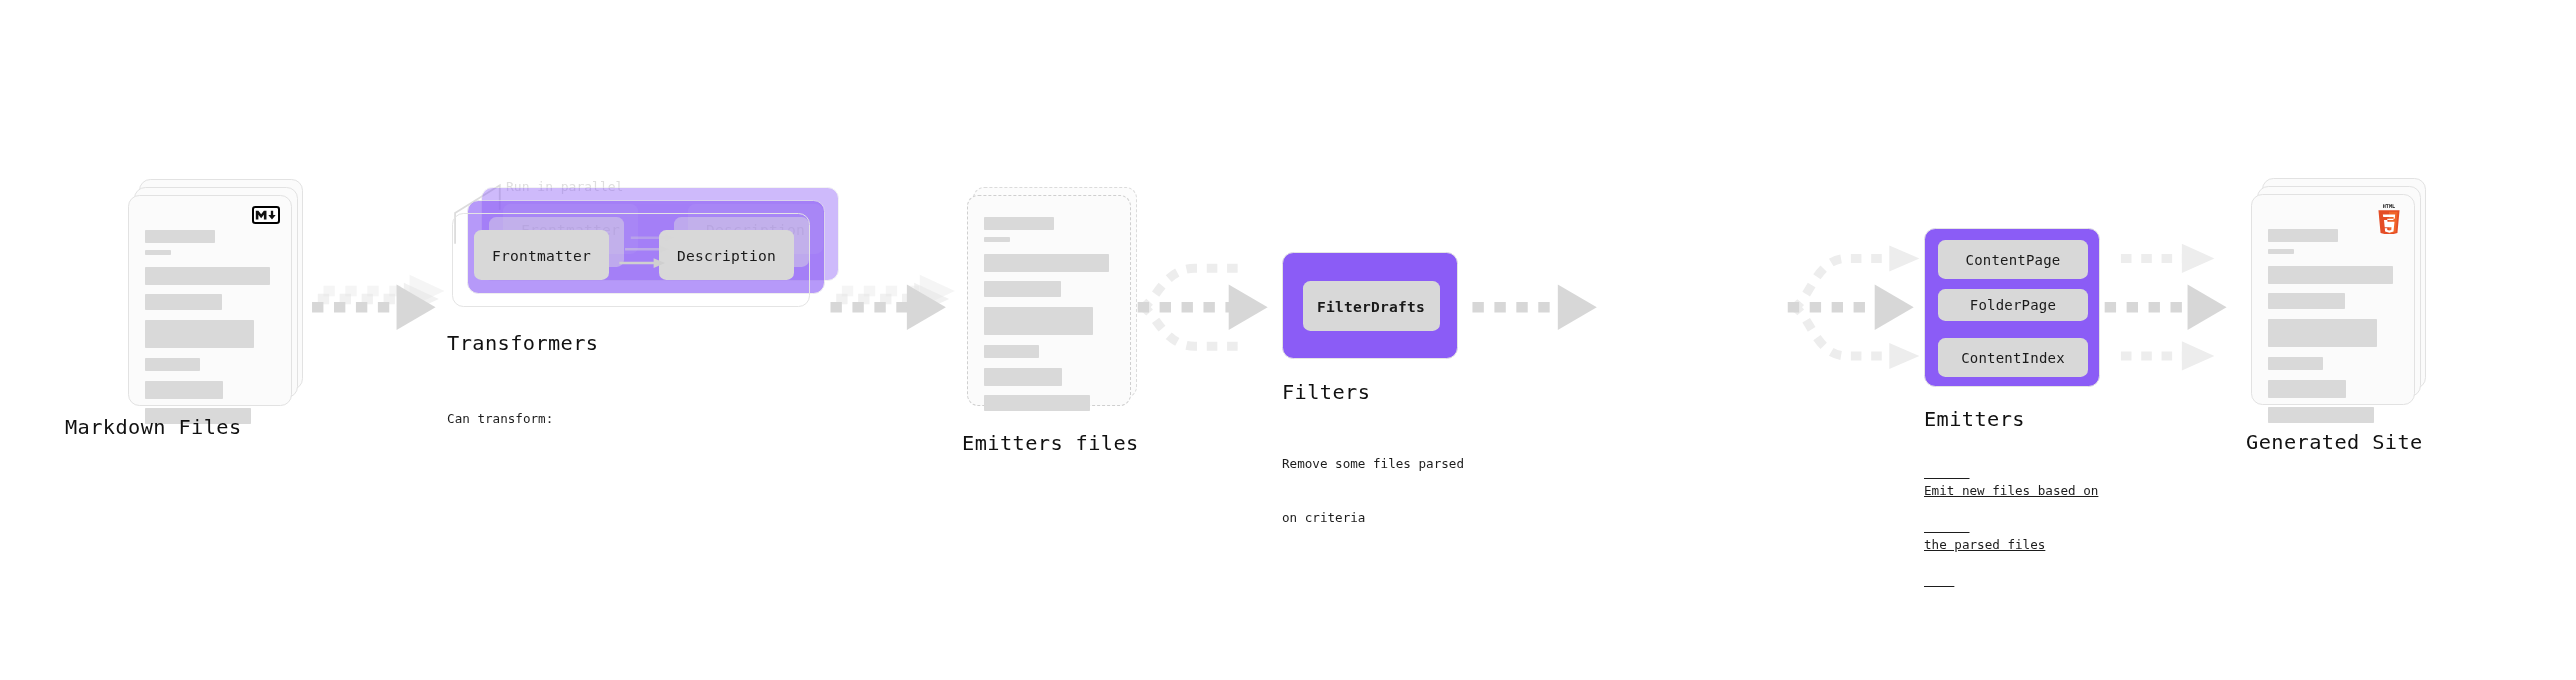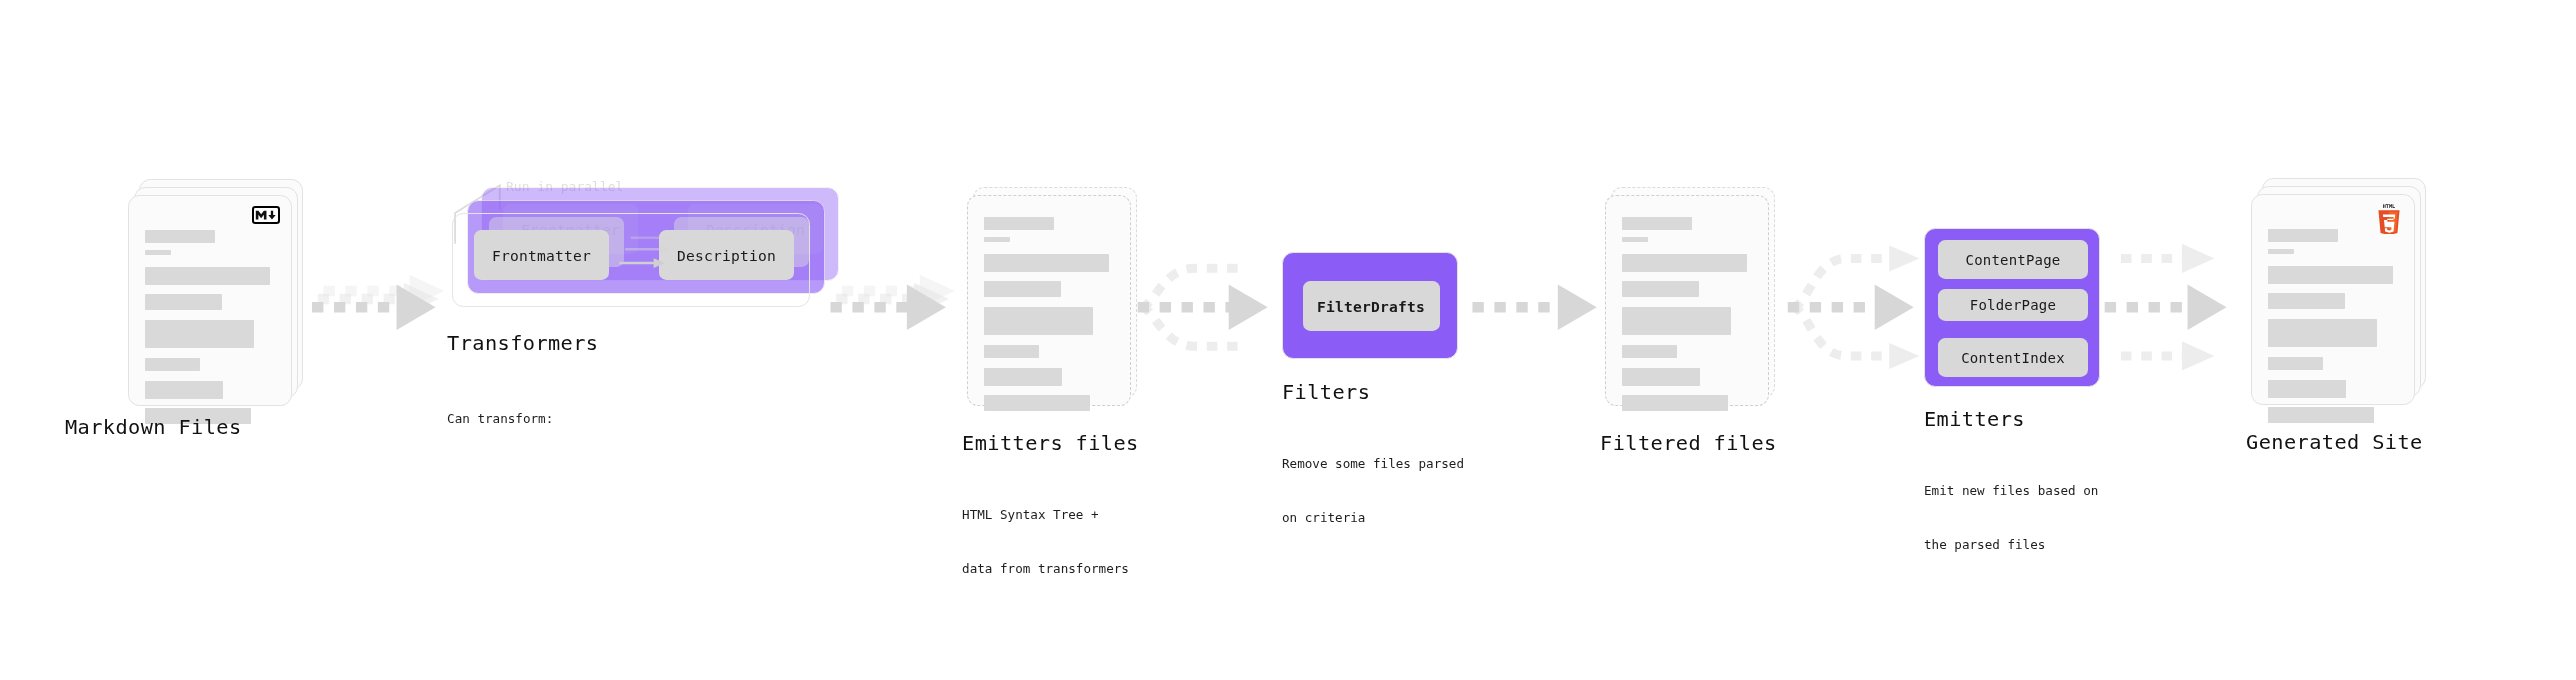--- a/index.html
+++ b/index.html
@@ -335,69 +335,44 @@
           <div class="bar" style="width:59%; height:15.4px; margin-bottom:9.8px;"></div>
           <div class="bar" style="width:84%; height:28.4px; margin-bottom:9.8px;"></div>
           <div class="bar" style="width:42%; height:13px; margin-bottom:9.8px;"></div>
           <div class="bar" style="width:60%; height:18px; margin-bottom:9.8px;"></div>
           <div class="bar" style="width:82%; height:15.4px;"></div>
         </div>
       </div>
     </div>
 
     <div class="title" style="left:-4.9px; top:236px;">Emitters files</div>
-    <div class="sub" style="left:-4.9px; top:275px;">
-      <div>HTML Syntax Tree +</div>
-      <div>data from transformers</div>
-    </div>
   </div>
 
   <div class="node" style="left:1282px; top:252px;">
     <div class="proc-frame" style="left:0; top:0; width:176px; height:107px;font-weight:bold;">
       <div class="pill" style="left:19.5px; top:28px; width:137px; height:50px;">FilterDrafts</div>
     </div>
 
     <div class="title" style="left:0; top:128px;">Filters</div>
     <div class="sub" style="left:0; top:167px;">
       <div>Remove some files parsed</div>
       <div>on criteria</div>
     </div>
   </div>
 
-  <div class="node" style="left:1605px; top:195px;">
-    <div class="doc-stack" style="width:176px; height:228px;">
-
-      <div class="doc dashed ghost1" style="width:164px; height:211px; opacity:.75;"></div>
-
-      <div class="doc dashed front" style="width:164px; height:211px;">
-        <div class="doc-inner" style="padding-top:21px;">
-          <div class="bar" style="width:54%; height:13px;"></div>
-          <div class="bar" style="width:20%; height:5.7px; margin-bottom:11.4px;"></div>
-          <div class="bar" style="width:96%; height:18px; margin-bottom:9.8px;"></div>
-          <div class="bar" style="width:59%; height:15.4px; margin-bottom:9.8px;"></div>
-          <div class="bar" style="width:84%; height:28.4px; margin-bottom:9.8px;"></div>
-          <div class="bar" style="width:42%; height:13px; margin-bottom:9.8px;"></div>
-          <div class="bar" style="width:60%; height:18px; margin-bottom:9.8px;"></div>
-          <div class="bar" style="width:82%; height:15.4px;"></div>
-        </div>
-      </div>
-    </div>
-
-    <div class="title" style="left:-4.9px; top:236px;">Filtered files</div>
-  </div>
 
   <div class="node" style="left:1924px; top:228px;">
     <div class="proc-frame" style="left:0; top:0; width:176px; height:159px;">
       <div class="pill" style="left:13px; top:11.4px; width:150px; height:39px; font-size:14px;">ContentPage</div>
       <div class="pill" style="left:13px; top:60px; width:150px; height:32px; font-size:14px;">FolderPage</div>
       <div class="pill" style="left:13px; top:109px; width:150px; height:39px; font-size:14px;">ContentIndex</div>
     </div>
 
     <div class="title" style="left:0; top:179px;">Emitters</div>
-    <div class="sub" style="left:0; top:218px;">
+    <div class="sub" style="left:0; top:218px;text-decoration:underline;">
       <div>Emit new files based on</div>
       <div>the parsed files</div>
     </div>
   </div>
 
   <div class="node" style="left:2251px; top:194px;">
     <div class="doc-stack" style="width:187px; height:228px;">
 
       <div class="doc ghost2" style="width:164px; height:211px;">
         <div class="badge" style="top:11.4px;">

